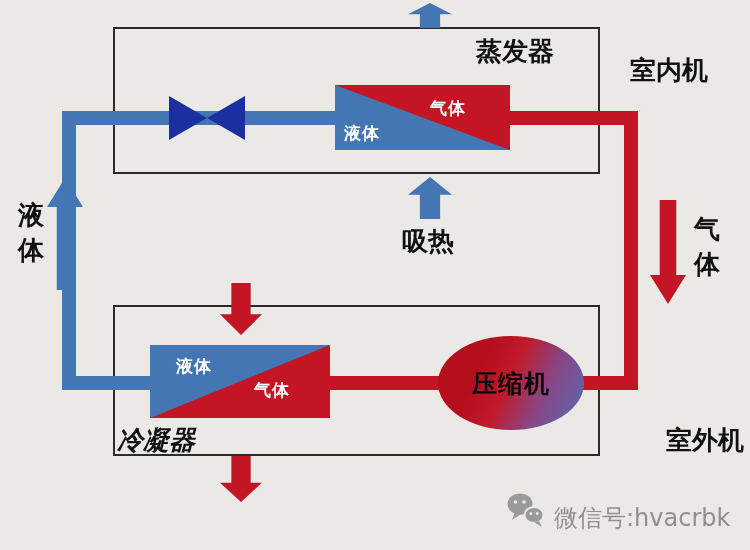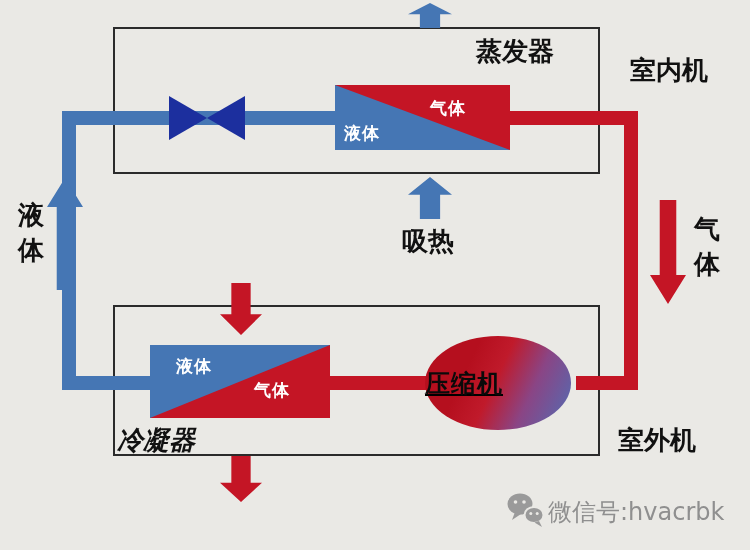--- a/index.html
+++ b/index.html
@@ -27,27 +27,27 @@
                        100% calc(100% - var(--h,35%)), 50% 100%,
                        0 calc(100% - var(--h,35%)), 27% calc(100% - var(--h,35%)));
   }
   .tri { position:absolute; width:0; height:0; }
   .exchanger { position:absolute; background:#4576b4; }
   .exchanger .gas-part { position:absolute; inset:0; background:#c41525; }
   .evap .gas-part { clip-path: polygon(0 0, 100% 0, 100% 100%); }
   .cond .gas-part { clip-path: polygon(100% 0, 100% 100%, 0 100%); }
   .wtag { position:absolute; color:#fff; font-weight:bold; font-size:17px; letter-spacing:1px; white-space:nowrap; }
   .compressor {
-    position:absolute; left:425px; top:336px; width:146px; height:94px;
+    position:absolute; left:438px; top:336px; width:146px; height:94px;
     border-radius:50%;
     background: linear-gradient(115deg, #b50f1e 30%, #c01a2b 48%, #8a4585 70%, #5f63a8 92%);
-    display:flex; align-items:center; text-decoration:underline;
+    display:flex; align-items:center; justify-content:center;
   }
   .compressor span { font-weight:bold; font-size:25px; color:#0a0a0a; letter-spacing:1px; }
-  .watermark { position:absolute; left:506px; top:490px; display:flex; align-items:center; gap:2px; }
+  .watermark { position:absolute; left:506px; top:490px; display:flex; align-items:flex-end; gap:8px; }
   .watermark .txt { color:#8f8f8f; font-size:24px; white-space:nowrap; }
 </style>
 </head>
 <body>
 
 <div class="stage">
 
   <div class="box" style="left:113px; top:27px; width:487px; height:147px;"></div>
   <div class="box" style="left:113px; top:305px; width:487px; height:151px;"></div>
 
@@ -88,21 +88,21 @@
   <div class="arrow-down red" style="left:650px; top:200px; width:36px; height:104px; --h:28%;"></div>
   <div class="arrow-down red" style="left:220px; top:283px; width:42px; height:52px; --h:40%;"></div>
   <div class="arrow-down red" style="left:220px; top:456px; width:42px; height:46px; --h:42%;"></div>
 
   <div class="lbl" style="left:630px; top:53px;">室内机</div>
   <div class="lbl" style="left:476px; top:34px;">蒸发器</div>
   <div class="lbl" style="left:402px; top:224px;">吸热</div>
   <div class="vlbl" style="left:16px; top:198px;">液体</div>
   <div class="vlbl" style="left:692px; top:212px;">气体</div>
   <div class="lbl" style="left:117px; top:423px;font-style:italic;">冷凝器</div>
-  <div class="lbl" style="left:618px; top:423px;text-align:center;">室外机</div>
+  <div class="lbl" style="left:666px; top:423px;text-align:center;">室外机</div>
 
   <div class="watermark">
     <span>
       <svg width="40" height="40" viewBox="0 0 40 40">
         <ellipse cx="14" cy="14" rx="12.5" ry="10.5" fill="#9a9a9a"></ellipse>
         <polygon points="9,22 6,30 15,24" fill="#9a9a9a"></polygon>
         <circle cx="9.5" cy="12" r="1.8" fill="#eae9e5"></circle>
         <circle cx="18" cy="12" r="1.8" fill="#eae9e5"></circle>
         <ellipse cx="28" cy="25" rx="9.5" ry="8" fill="#9a9a9a" stroke="#eae9e5" stroke-width="2"></ellipse>
         <polygon points="33,31 36,37 28.5,32.5" fill="#9a9a9a"></polygon>

